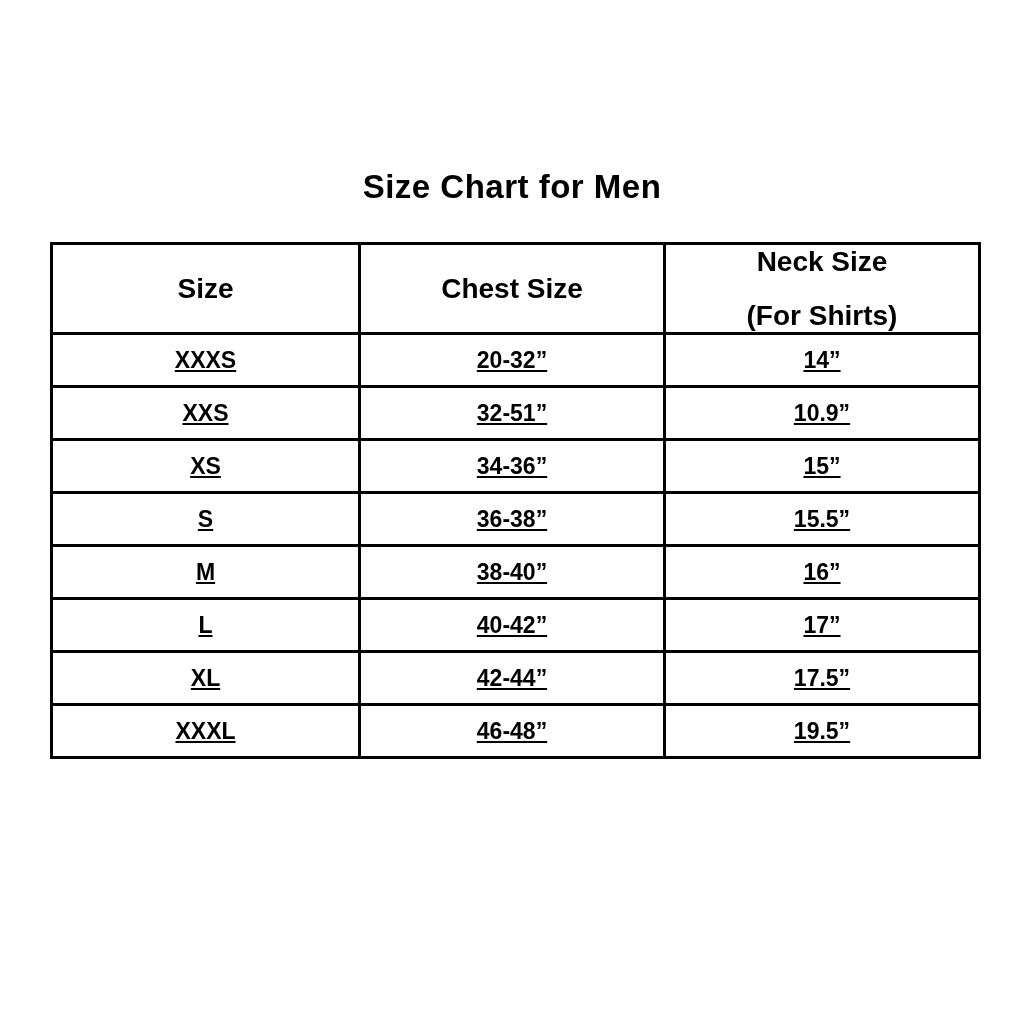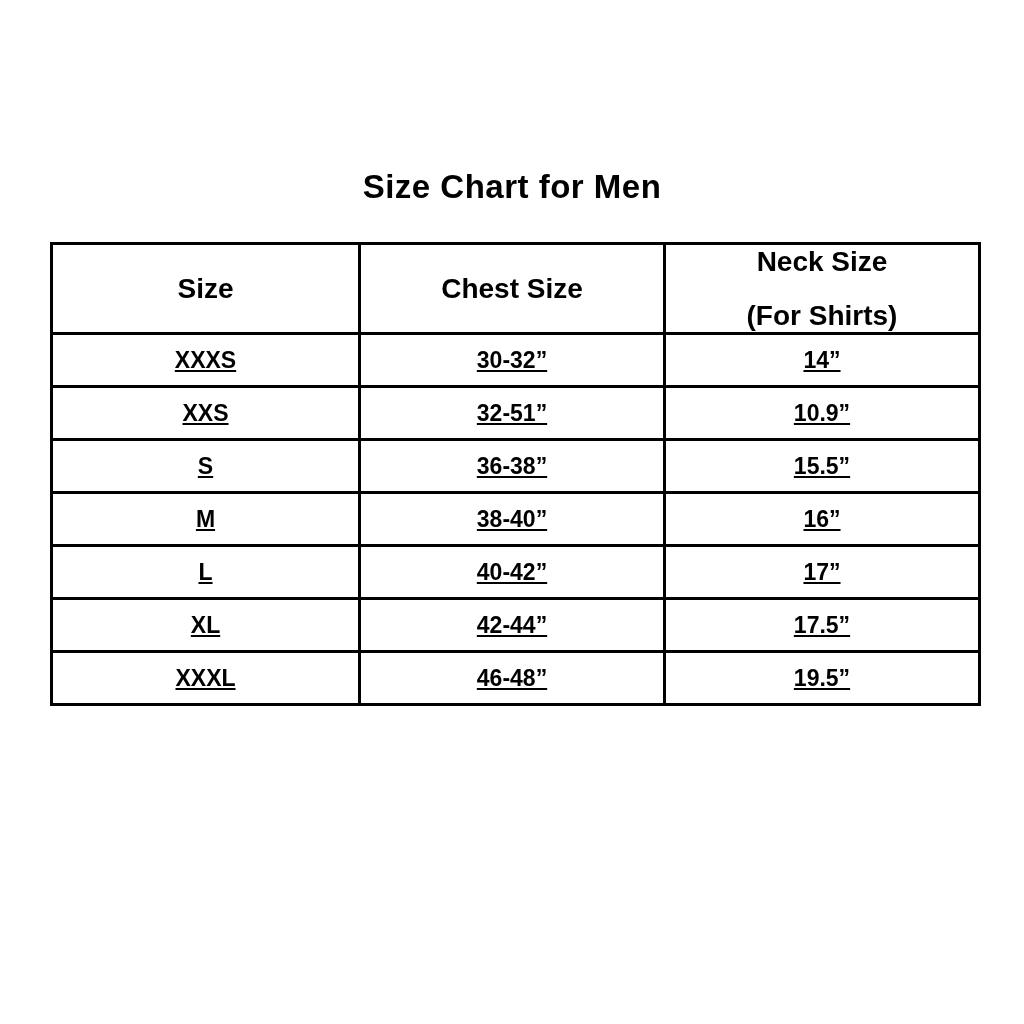--- a/index.html
+++ b/index.html
@@ -84,27 +84,32 @@
         </th>
         <th>
           <span>Neck Size</span>
           <span class="sub">(For Shirts)</span>
         </th>
       </tr>
     </thead>
     <tbody>
       <tr>
         <td>XXXS</td>
-        <td>30-32”</td>
+        <td>20-32”</td>
         <td>14”</td>
       </tr>
       <tr>
         <td>XXS</td>
         <td>32-51”</td>
         <td>10.9”</td>
+      </tr>
+      <tr>
+        <td>XS</td>
+        <td>34-36”</td>
+        <td>15”</td>
       </tr>
       <tr>
         <td>S</td>
         <td>36-38”</td>
         <td>15.5”</td>
       </tr>
       <tr>
         <td>M</td>
         <td>38-40”</td>
         <td>16”</td>

